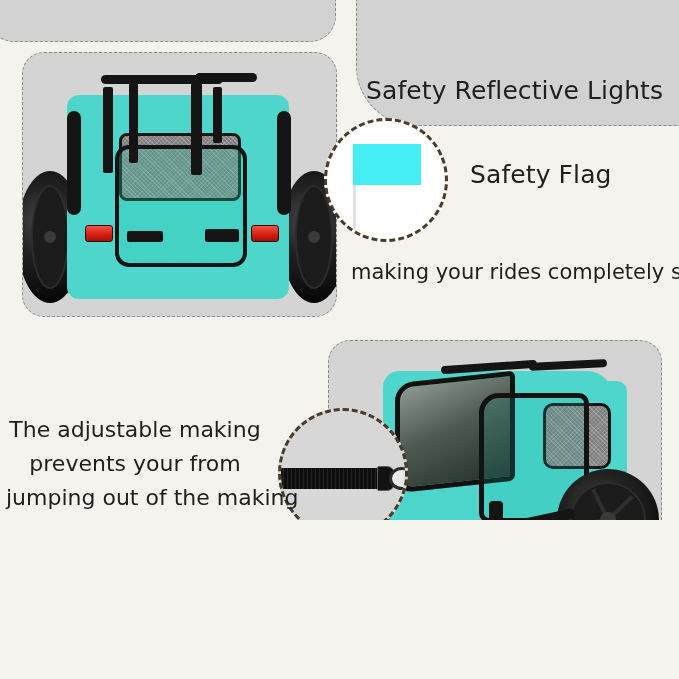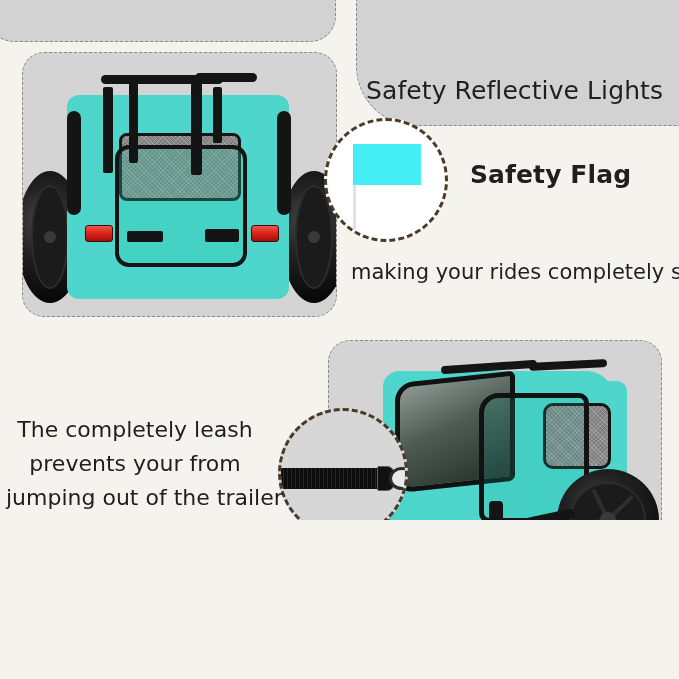--- a/index.html
+++ b/index.html
@@ -156,21 +156,21 @@
   
   .headline {
     position: absolute;
     color: #1f1f1f;
     font-size: 25px;
     font-weight: 400;
     letter-spacing: .1px;
     white-space: nowrap;
   }
   #txt-reflective { left: 366px; top: 76px; }
-  #txt-flag       { left: 470px; top: 160px; font-weight: bold; }
+  #txt-flag       { left: 470px; top: 160px; }
 
   #txt-tagline {
     position: absolute;
     left: 351px; top: 260px;
     color: #1f1f1f;
     font-size: 21px;
     white-space: nowrap;
   }
 
   #txt-leash {
@@ -279,18 +279,18 @@
     <div class="leash-ring"></div>
   </div>
 
   <div class="headline" id="txt-reflective">Safety Reflective Lights</div>
 
   <div class="headline" id="txt-flag">Safety Flag</div>
 
   <div id="txt-tagline">making your rides completely safe</div>
 
   <div id="txt-leash">
-    <div>The completely leash</div>
+    <div>The adjustable making</div>
     <div>prevents your from</div>
-    <div>jumping out of the trailer</div>
+    <div>jumping out of the making</div>
   </div>
 
 </div>
 
 </body></html>

